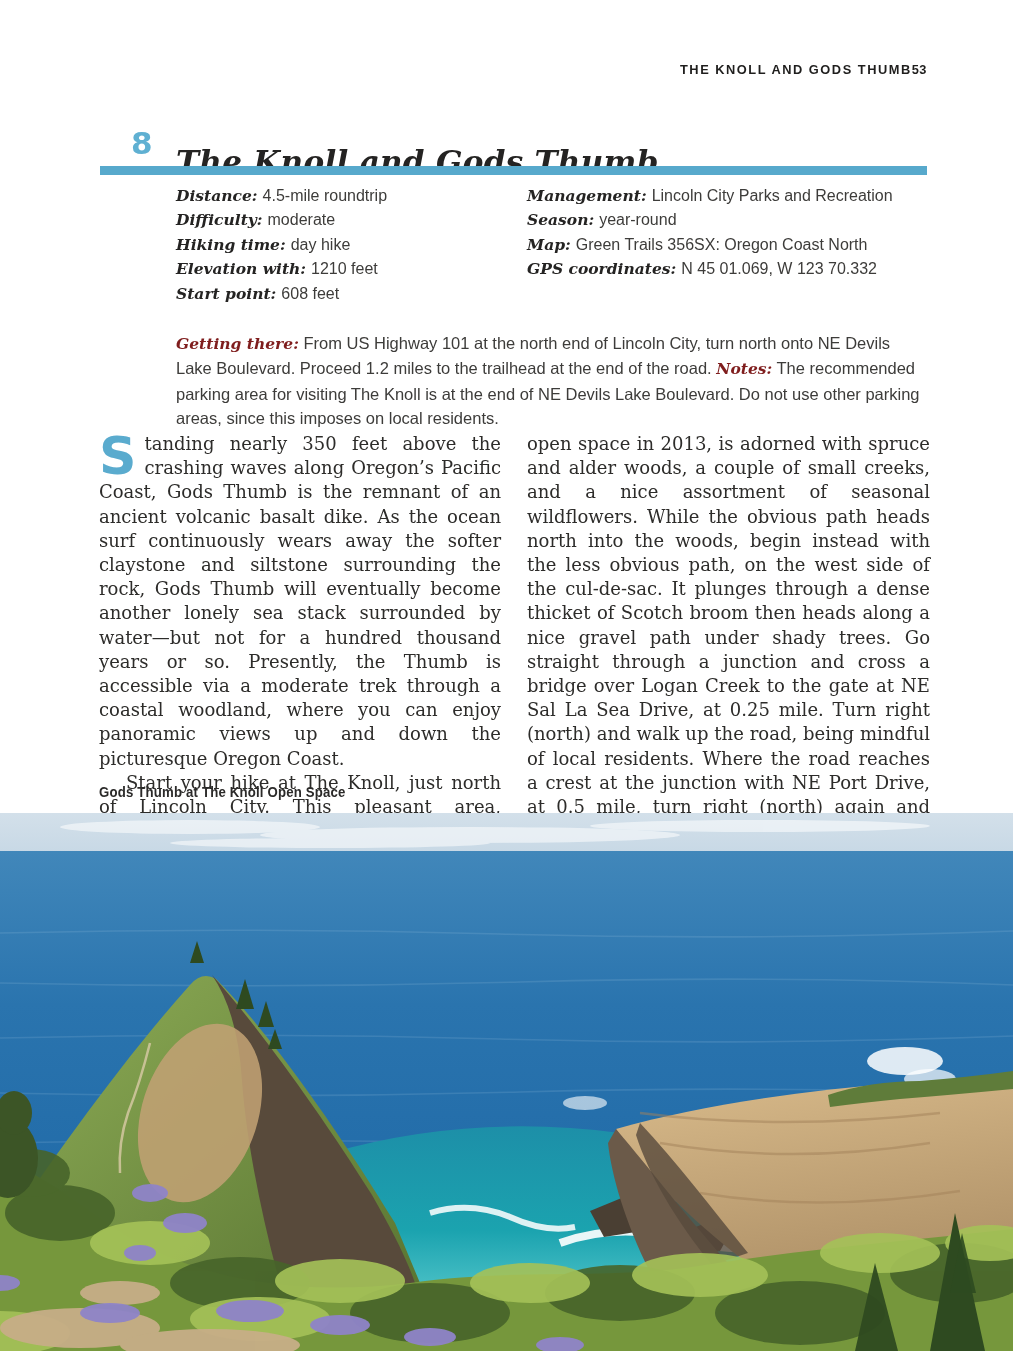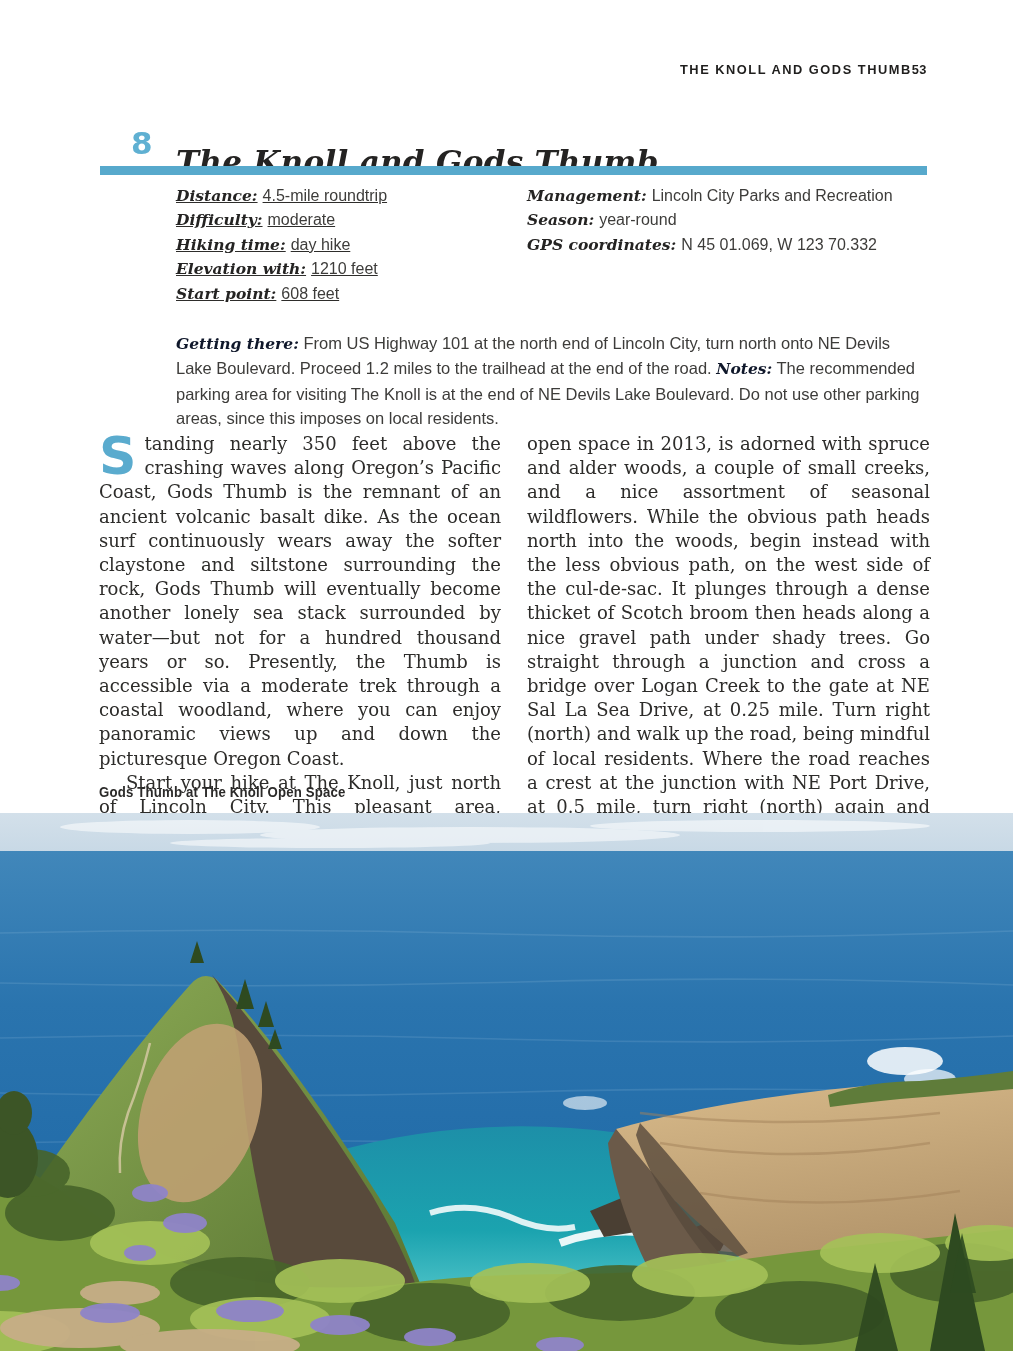--- a/index.html
+++ b/index.html
@@ -21,35 +21,35 @@
     font-family:"DejaVu Sans", sans-serif; font-weight:bold; font-size:31px; line-height:34px;
   }
   .chap-title{
     position:absolute; left:176px; top:121px;
     font-family:"DejaVu Serif", serif; font-style:italic; font-weight:bold;
     font-size:31px; line-height:40px; color:#242322; letter-spacing:.3px;
   }
   .title-rule{position:absolute; left:100px; top:166px; width:827px; height:9px;}
   
   .stats-col{position:absolute; top:184px; font-size:16px; line-height:24.4px; white-space:nowrap;}
-  .stats-left{left:176px;text-decoration:underline;}
+  .stats-left{left:176px;}
   .stats-right{left:527px;}
   .stat-label{
     font-family:"DejaVu Serif", serif; font-style:italic; font-weight:bold;
     color:#242322; font-size:15.5px; margin-right:5px;
   }
   .stat-value{color:#3d3c3a;}
   
   .getting-there{
     position:absolute; left:176px; top:314px; width:753px;
     font-size:16.5px; line-height:24.6px; color:#3d3c3a;
   }
   .lead-label{
     font-family:"DejaVu Serif", serif; font-style:italic; font-weight:bold;
-    color:#0f172a; font-size:15.5px;text-align:center;
+    color:#7f1d1d; font-size:15.5px;text-align:center;
   }
   
   .body-col{
     position:absolute; top:432px;
     font-family:"DejaVu Serif", serif; font-size:18px; line-height:24.2px;
     text-align:justify; color:#2d2c2a;
   }
   .col-left{left:99px; width:402px;}
   .col-right{left:527px; width:403px;}
   .body-col p{margin:0;}
@@ -85,20 +85,21 @@
     <div><span class="stat-label">Distance:</span><span class="stat-value">4.5-mile roundtrip</span></div>
     <div><span class="stat-label">Difficulty:</span><span class="stat-value">moderate</span></div>
     <div><span class="stat-label">Hiking time:</span><span class="stat-value">day hike</span></div>
     <div><span class="stat-label">Elevation with:</span><span class="stat-value">1210 feet</span></div>
     <div><span class="stat-label">Start point:</span><span class="stat-value">608 feet</span></div>
   </div>
 
   <div class="stats-col stats-right">
     <div><span class="stat-label">Management:</span><span class="stat-value">Lincoln City Parks and Recreation</span></div>
     <div><span class="stat-label">Season:</span><span class="stat-value">year-round</span></div>
+    <div><span class="stat-label">Map:</span><span class="stat-value">Green Trails 356SX: Oregon Coast North</span></div>
     <div><span class="stat-label">GPS coordinates:</span><span class="stat-value">N 45 01.069, W 123 70.332</span></div>
   </div>
 
   <p class="getting-there"><span class="lead-label">Getting there:</span><span> From US Highway 101 at the north end of Lincoln City, turn north onto NE Devils Lake Boulevard. Proceed 1.2 miles to the trailhead at the end of the road. </span><span class="lead-label">Notes:</span><span> The recommended parking area for visiting The Knoll is at the end of NE Devils Lake Boulevard. Do not use other parking areas, since this imposes on local residents.</span></p>
 
   <div class="body-col col-left">
     <p><span class="dropcap" style="color:#5aabce;">S</span><span>tanding nearly 350 feet above the crashing waves along Oregon’s Pacific Coast, Gods Thumb is the remnant of an ancient volcanic basalt dike. As the ocean surf continuously wears away the softer claystone and siltstone surrounding the rock, Gods Thumb will eventually become another lonely sea stack surrounded by water—but not for a hundred thousand years or so. Presently, the Thumb is accessible via a moderate trek through a coastal woodland, where you can enjoy panoramic views up and down the picturesque Oregon Coast.</span></p>
     <p class="indent">Start your hike at The Knoll, just north of Lincoln City. This pleasant area, preserved as an</p>
   </div>
 

